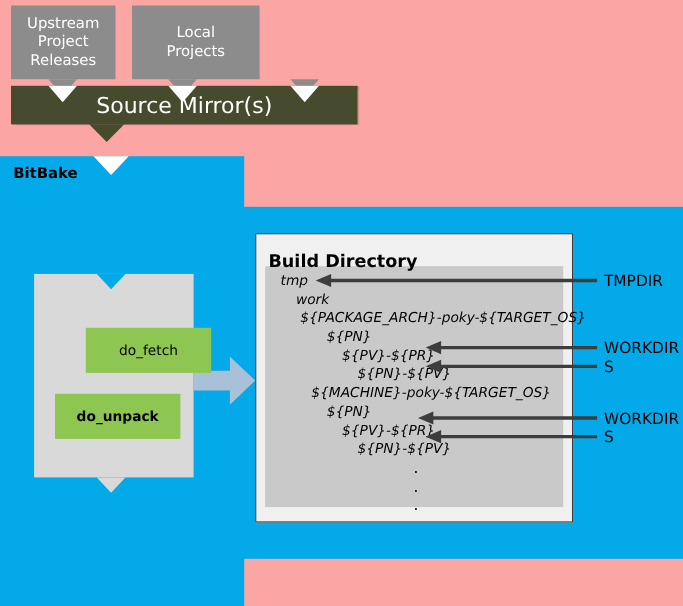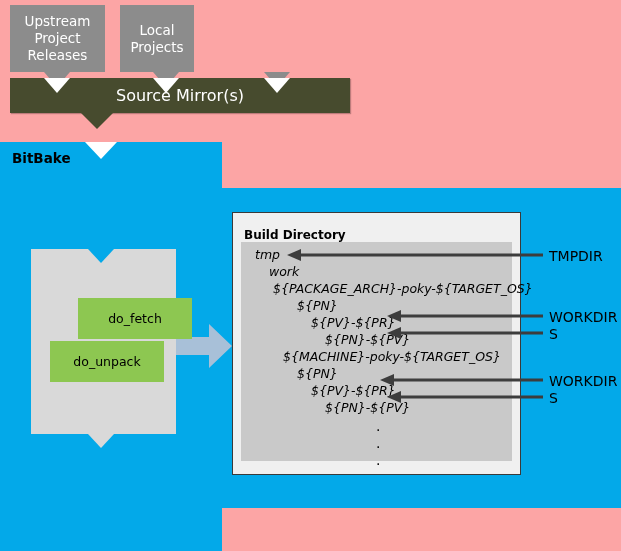--- a/index.html
+++ b/index.html
@@ -38,28 +38,28 @@
     border-left: 13px solid transparent;
     border-right: 13px solid transparent;
     border-top: 15px solid #8c8c8c;
   }
 
   
   #mirror-bar {
     position: absolute;
     left: 10px;
     top: 78px;
-    width: 340px;
+    width: 315px;
     height: 35px;
     background: #474b2e;
     color: #ffffff;
     display: flex;
     align-items: center;
     justify-content: center;
-    font-size: 16px;
+    font-size: 20px;
     box-shadow: 1px 1px 1px rgba(0,0,0,0.25);
   }
   
   .mirror-cut {
     position: absolute;
     width: 0;
     height: 0;
     border-left: 13px solid transparent;
     border-right: 13px solid transparent;
     border-top: 15px solid #ffffff;
@@ -163,21 +163,21 @@
     height: 41px;
     background: #8dc751;
     display: flex;
     align-items: center;
     justify-content: center;
     font-size: 12.5px;
     color: #000000;
     z-index: 10;
   }
   #task-fetch { top: 298px; margin-left: 28px; }
-  #task-unpack { top: 341px; }
+  #task-unpack { top: 358px; font-weight: bold; }
 
   
   #big-arrow {
     position: absolute;
     left: 176px;
     top: 324px;
     width: 56px;
     height: 44px;
     z-index: 9;
   }
@@ -191,21 +191,21 @@
     height: 263px;
     background: #f0f0f0;
     border: 1px solid #3a3a3a;
     box-sizing: border-box;
     z-index: 8;
   }
   #build-dir-title {
     position: absolute;
     left: 244px;
     top: 228px;
-    font-size: 12px;
+    font-size: 16px;
     font-weight: bold;
     color: #000000;
     z-index: 10;
   }
   #tree-bg {
     position: absolute;
     left: 241px;
     top: 242px;
     width: 271px;
     height: 219px;
@@ -255,21 +255,21 @@
 
   <div class="src-box" id="src-box-0" style="left:10px; top:5px; width:95px; height:67px;">
     <span style="display:block;">
       <span>Upstream</span><br>
       <span>Project</span><br>
       <span>Releases</span>
     </span>
   </div>
   <div class="src-notch" style="left:44px; top:72px;"></div>
 
-  <div class="src-box" id="src-box-1" style="left:120px; top:5px; width:74px; height:67px;">
+  <div class="src-box" id="src-box-1" style="left:120px; top:5px; width:116px; height:67px;">
     <span style="display:block;">
       <span>Local</span><br>
       <span>Projects</span>
     </span>
   </div>
   <div class="src-notch" style="left:153px; top:72px;"></div>
 
   <div class="src-notch" style="left:264px; top:72px;"></div>
 
   <div id="mirror-bar">

